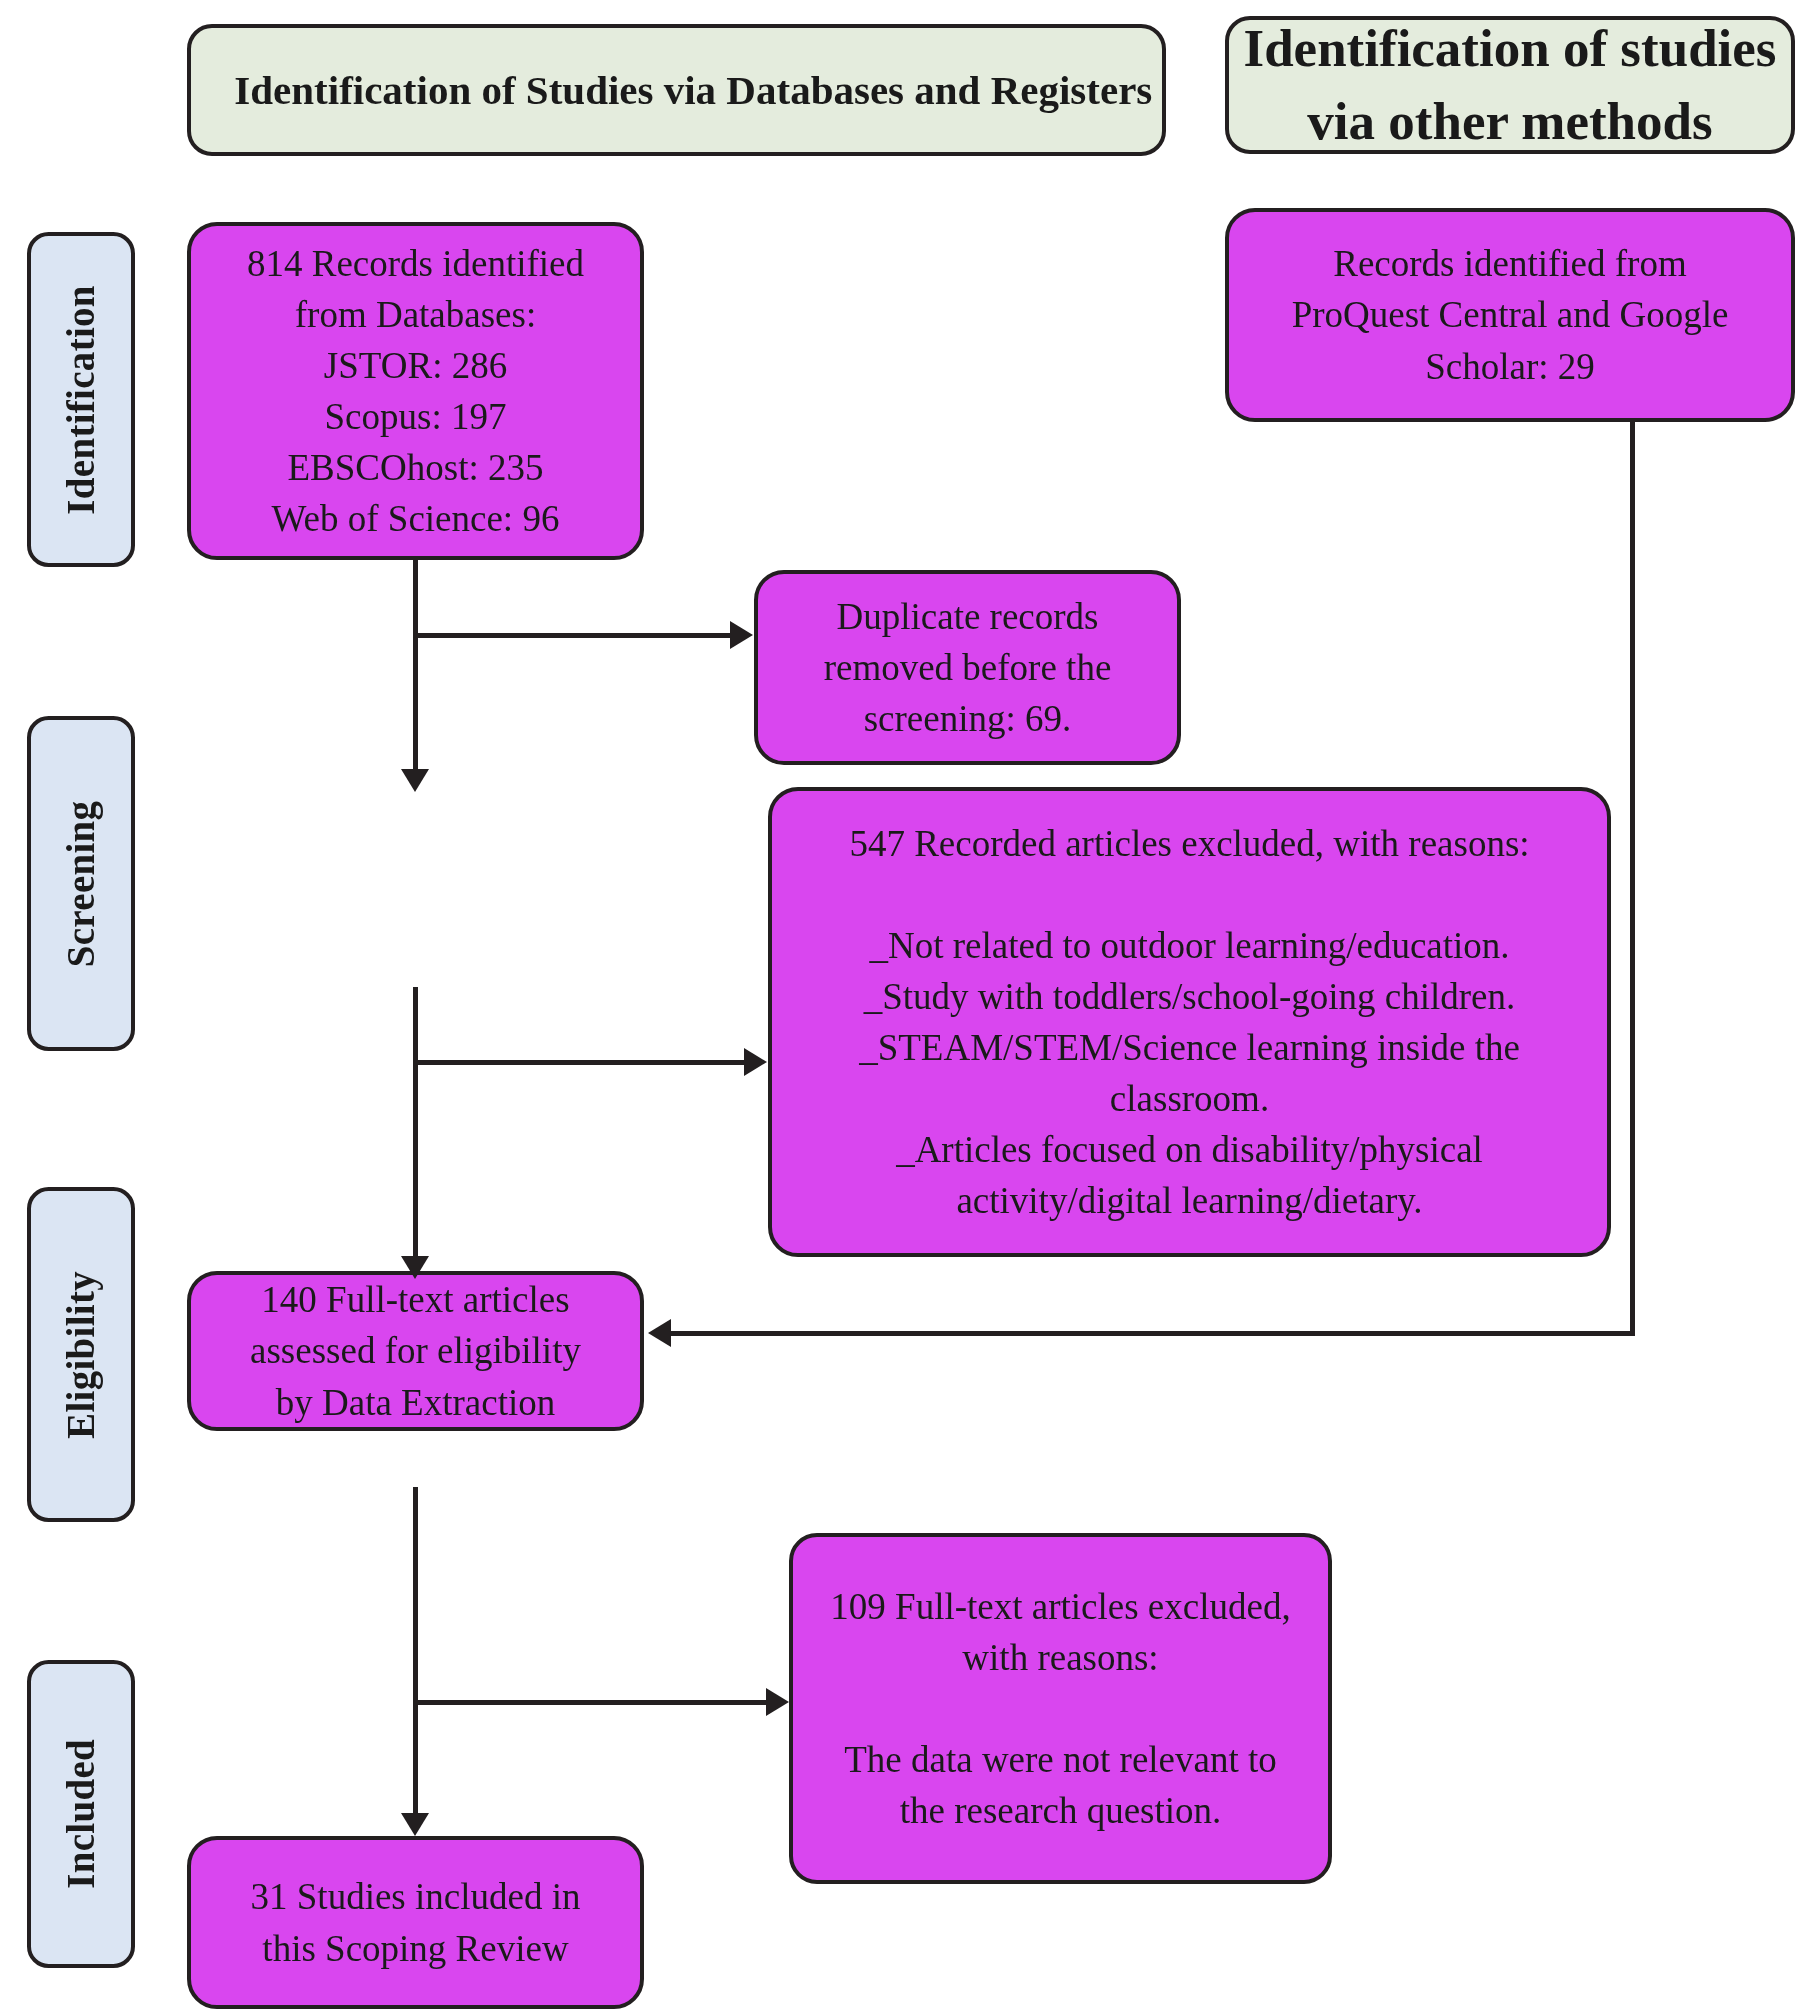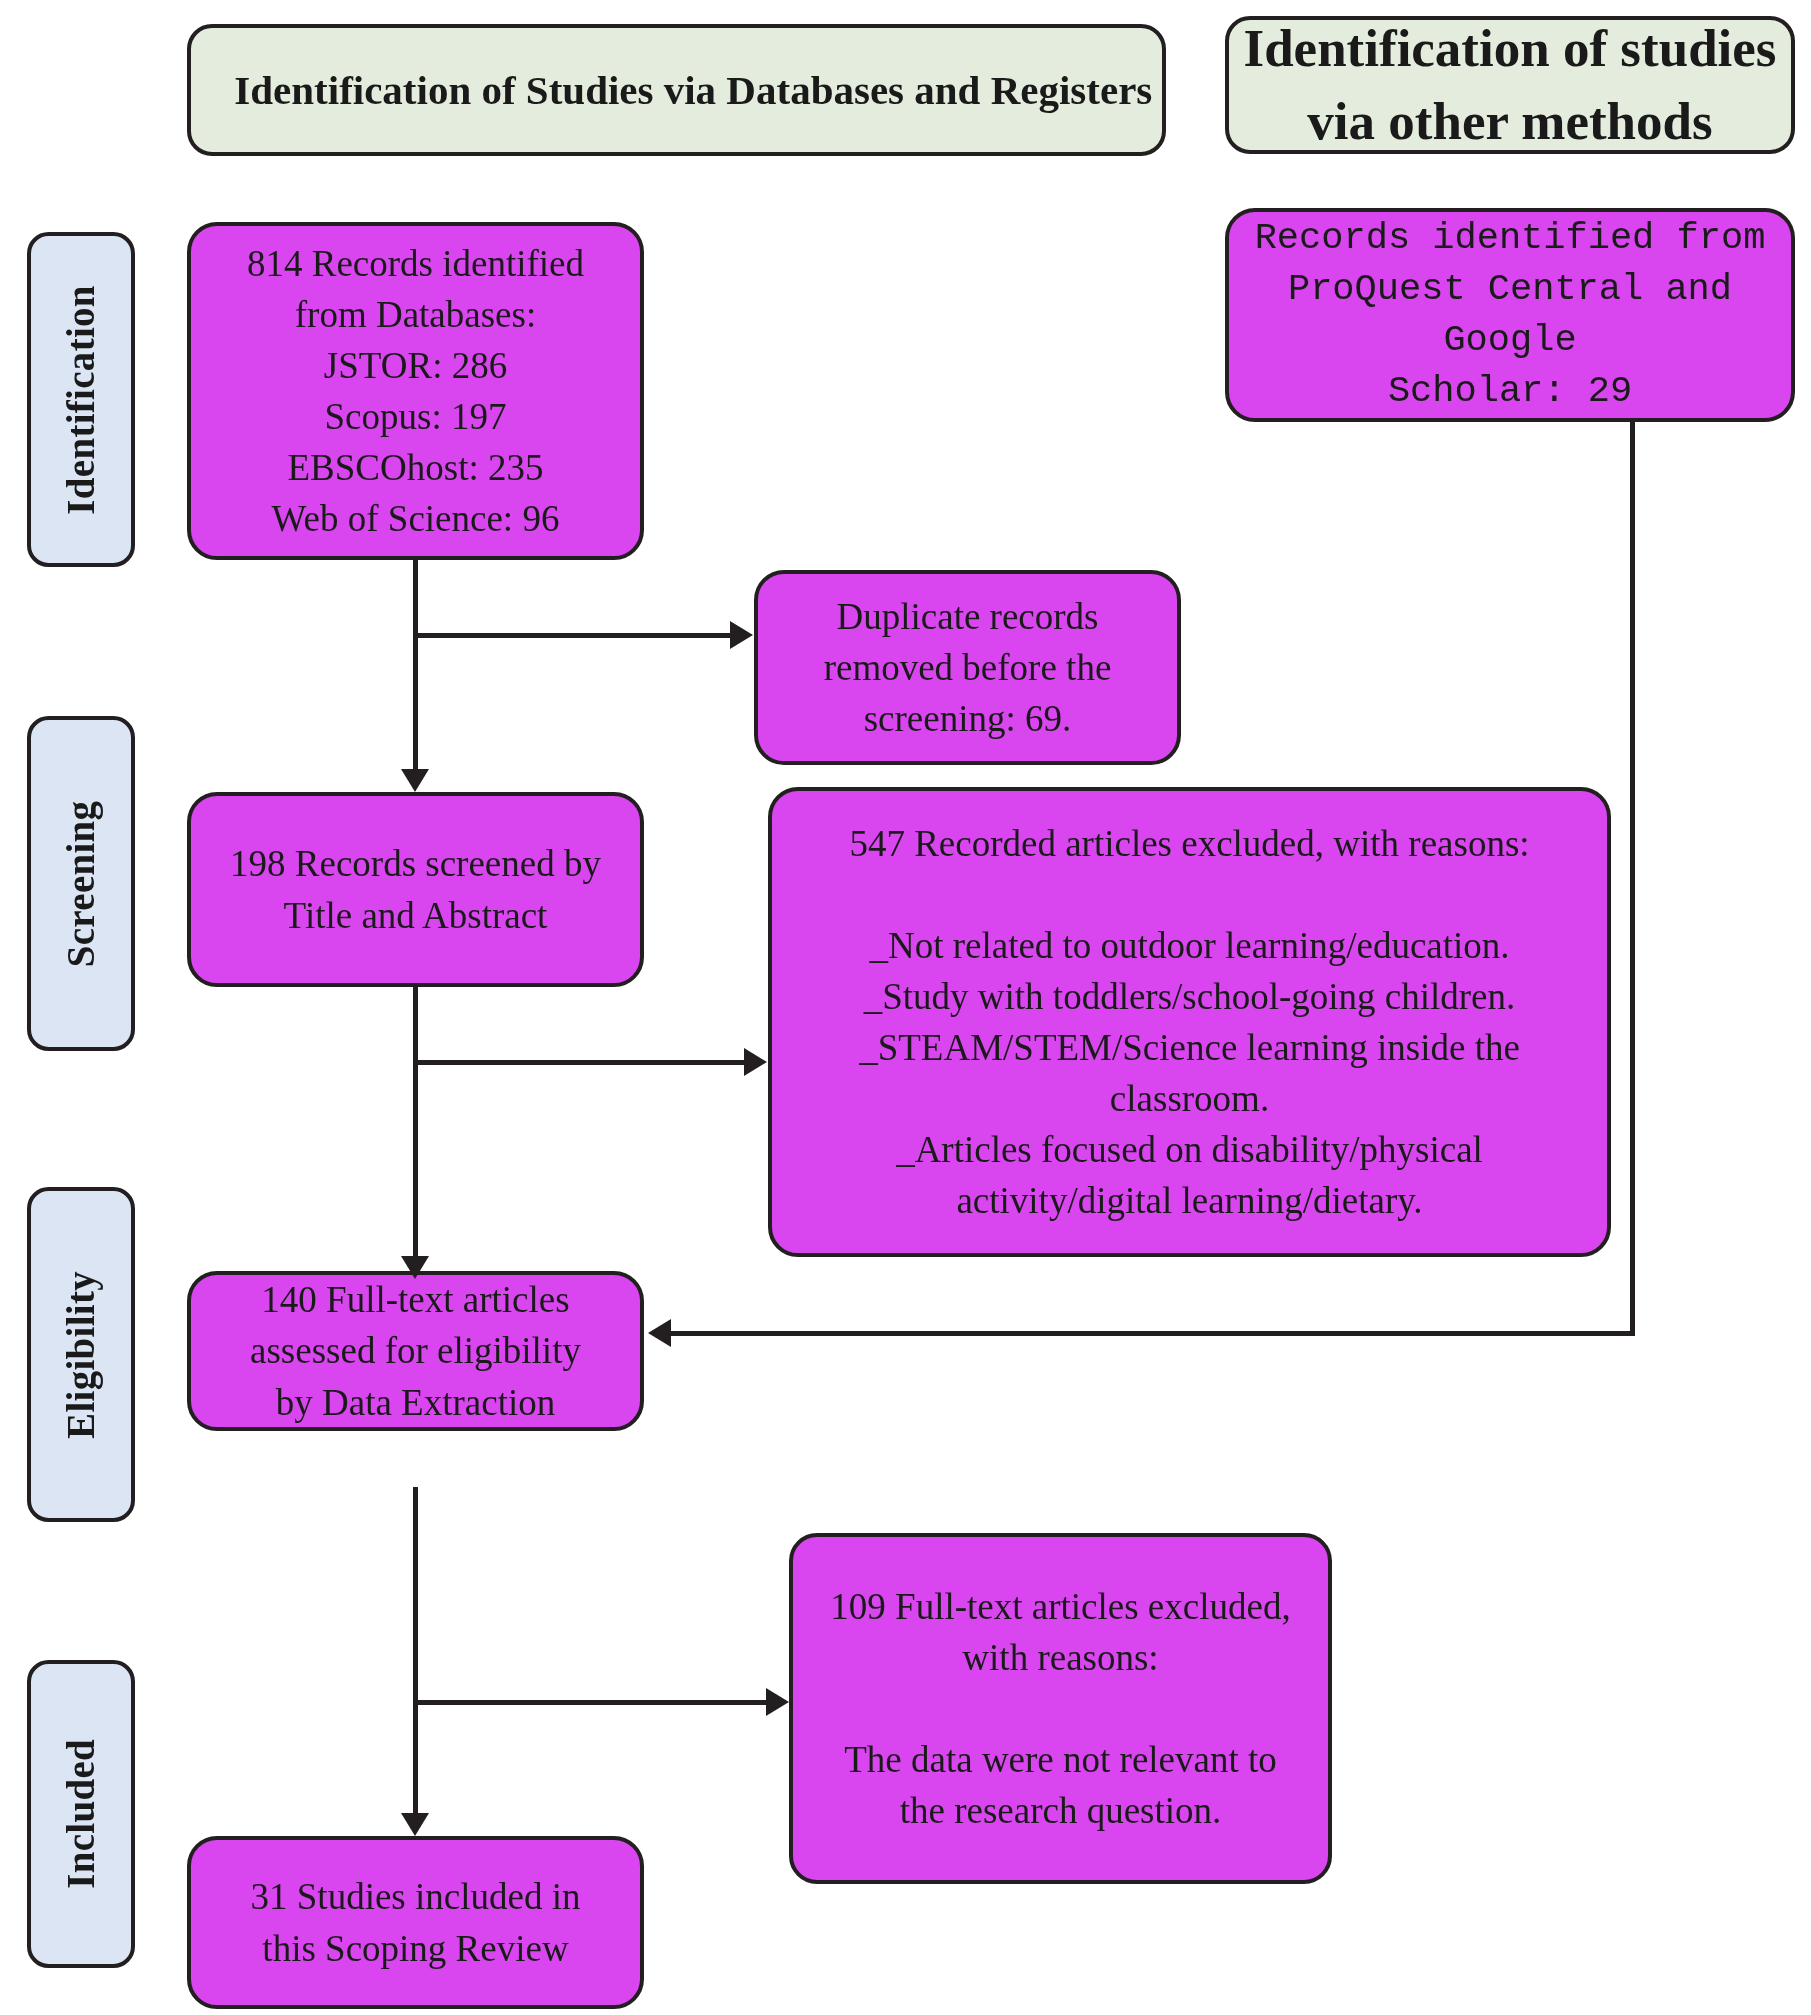--- a/index.html
+++ b/index.html
@@ -120,36 +120,32 @@
 
   <div class="box flowbox" style="left:187px; top:222px; width:457px; height:338px; font-size:37px;">
     <div class="txt">814 Records identified
 from Databases:
 JSTOR: 286
 Scopus: 197
 EBSCOhost: 235
 Web of Science: 96</div>
   </div>
 
-  <div class="box flowbox" style="left:1225px; top:208px; width:570px; height:214px; font-size:37px;font-family:Liberation Mono, monospace;">
+  <div class="box flowbox" style="left:1225px; top:208px; width:570px; height:214px; font-size:37px;">
     <div class="txt">Records identified from
 ProQuest Central and Google
 Scholar: 29</div>
   </div>
 
   <div class="box flowbox" style="left:754px; top:538px; width:427px; height:195px; font-size:37px;margin-top:32px;">
     <div class="txt">Duplicate records
 removed before the
 screening: 69.</div>
   </div>
 
-  <div class="box flowbox" style="left:187px; top:792px; width:457px; height:195px; font-size:37px;">
-    <div class="txt">198 Records screened by
-Title and Abstract</div>
-  </div>
 
   <div class="box flowbox" style="left:768px; top:787px; width:843px; height:470px; font-size:37px;">
     <div class="txt">547 Recorded articles excluded, with reasons:
 
 _Not related to outdoor learning/education.
 _Study with toddlers/school-going children.
 _STEAM/STEM/Science learning inside the
 classroom.
 _Articles focused on disability/physical
 activity/digital learning/dietary.</div>

